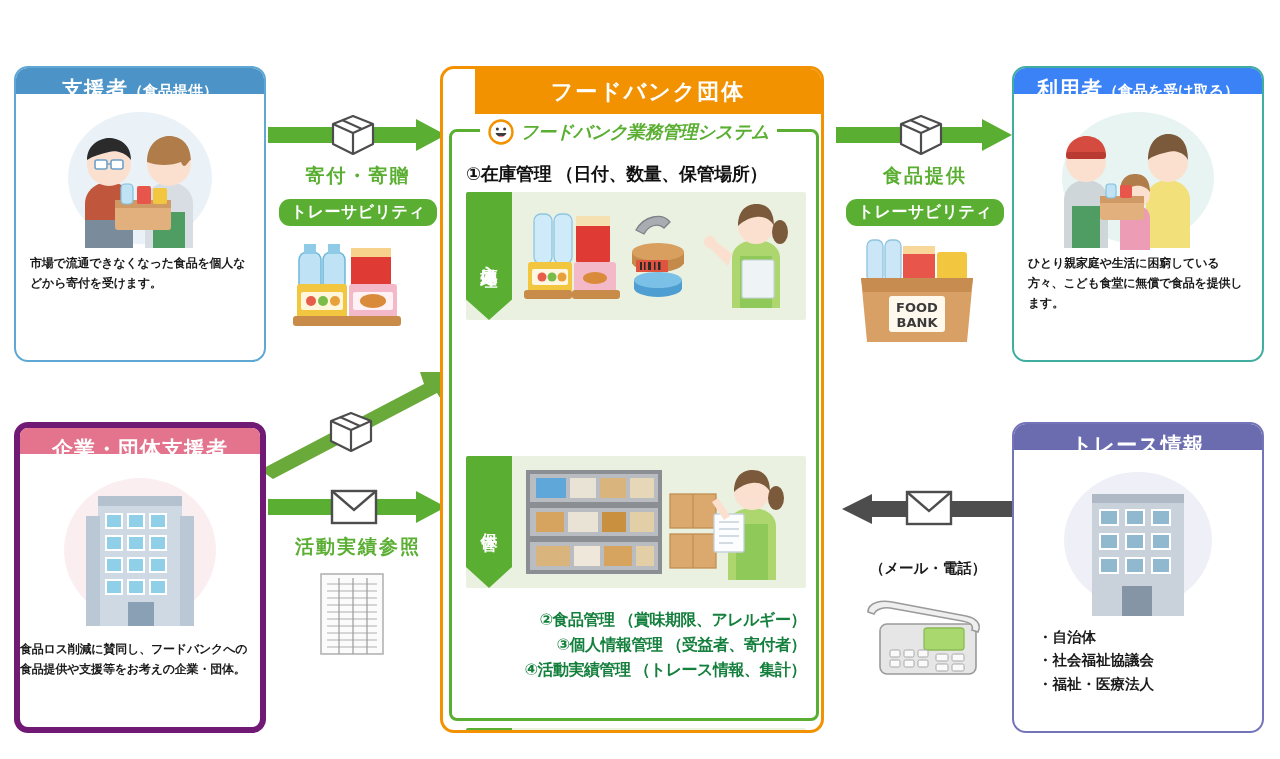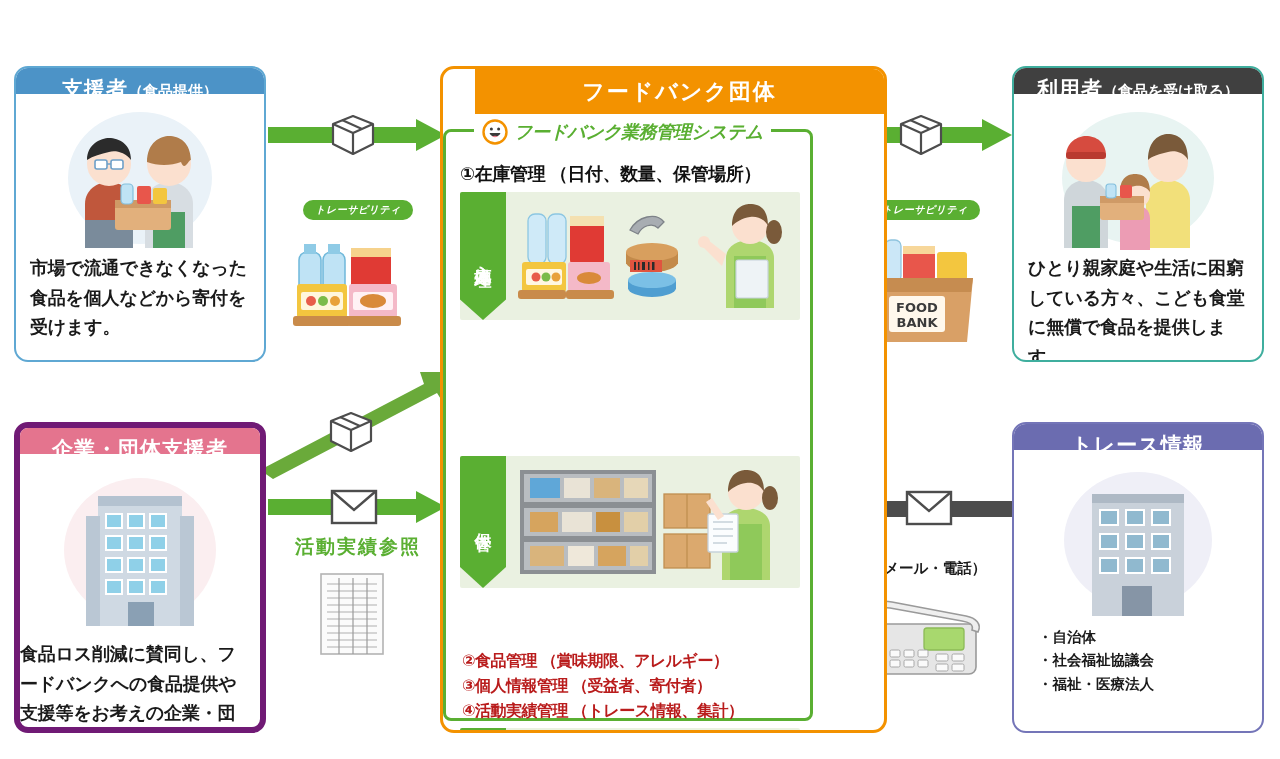--- a/index.html
+++ b/index.html
@@ -37,49 +37,50 @@
     white-space:nowrap;
   }
   .card .hd .sub{font-size:15px;letter-spacing:0;}
   .card .bd{
     box-sizing:border-box;
     padding:10px 14px 12px 14px;
     height:calc(100% - 42px);
     position:relative;
   }
   .card .desc{
-    font-size:18px;line-height:1.65;color:#1a1a1a;
+    font-size:12px;line-height:1.65;color:#1a1a1a;
     font-weight:bold;letter-spacing:-.2px;
   }
   .card .lines{font-size:14.5px;line-height:1.62;color:#1a1a1a;font-weight:bold;}
 
   
   .c-blue{border:2px solid #5fa8d3;}
   .c-blue .hd{background:#4c93c7;}
   .c-pink{border:6px solid #701a75;}
   .c-pink .hd{background:#e4748e;}
   .c-teal{border:2px solid #3fae9e;}
-  .c-teal .hd{background:#404040;}
+  .c-teal .hd{background:#3b82f6;}
   .c-purple{border:2px solid #7475b8;}
   .c-purple .hd{background:#6b6cb0;}
 
   
   .center{
-    left:440px;top:66px;width:447px;height:667px;
+    left:440px;top:66px;width:384px;height:667px;
     border:3px solid #f39200;border-radius:14px;
     background:#fff;box-sizing:border-box;overflow:hidden;padding-left:32px;
   }
   .center .hd{
     height:45px;line-height:45px;background:#f39200;color:#fff;
     text-align:center;font-size:22px;font-weight:bold;letter-spacing:2px;
   }
   .sysbox{
-    position:absolute;left:0;top:60px;width:370px;height:592px;
+    position:absolute;left:6px;top:60px;width:370px;height:592px;
     border:3px solid #5aaf32;border-radius:8px;box-sizing:border-box;
     background:#fff;
+    text-align:right;
   }
   .sys-title{
     position:absolute;left:28px;top:-14px;
     background:#fff;padding:0 8px;height:28px;display:flex;align-items:center;
     gap:6px;white-space:nowrap;
   }
   .sys-title .txt{
     font-size:18px;font-weight:bold;color:#5aaf32;letter-spacing:-.5px;
     font-style:italic;
   }
@@ -94,52 +95,52 @@
   }
   .chev{
     position:absolute;left:0;width:46px;background:#5aaf32;
     color:#fff;font-weight:bold;font-size:17px;letter-spacing:2px;
     writing-mode:vertical-rl;text-orientation:upright;
     display:flex;align-items:center;justify-content:center;
     clip-path:polygon(0 0,100% 0,100% 84%,50% 100%,0 84%);
   }
   .foot-list{
     position:absolute;left:16px;right:10px;
-    font-size:16px;font-weight:bold;color:#b91c1c;line-height:1.55;letter-spacing:-.5px;
+    font-size:16px;font-weight:bold;color:#15803d;line-height:1.55;letter-spacing:-.5px;
     white-space:nowrap;
-    margin-top:41px;
   }
 
   
   .arrow-label{
     font-weight:bold;text-align:center;white-space:nowrap;
   }
   .lbl-green{color:#5aaf32;font-size:19px;letter-spacing:2px;}
   .lbl-dark{color:#1a1a1a;font-size:18px;letter-spacing:1px;}
   .lbl-dark-sub{color:#1a1a1a;font-size:14.5px;letter-spacing:0;}
   .pill{
     background:#5aaf32;color:#fff;border-radius:11px;
-    font-size:10px;font-weight:bold;letter-spacing:.5px;
-    padding:3px 12px;display:inline-block;white-space:nowrap;font-style:italic;
+    font-size:16px;font-weight:bold;letter-spacing:.5px;
+    padding:3px 12px;display:inline-block;white-space:nowrap;
   }
 </style>
 </head>
 <body>
 
 <div class="stage">
 
 
   <svg class="abs" style="left:268px;top:118px;" width="180" height="34">
     <path d="M0,9 L148,9 L148,1 L178,17 L148,33 L148,25 L0,25 Z" fill="#5aaf32"></path>
   </svg>
   <svg class="abs" style="left:330px;top:113px;" width="46" height="44">
     <path d="M23,3 L43,11 L43,31 L23,41 L3,31 L3,11 Z" fill="#ffffff" stroke="#4d4d4d" stroke-width="2.2" stroke-linejoin="round"></path>
     <path d="M3,11 L23,20 L43,11 M23,20 L23,41" fill="none" stroke="#4d4d4d" stroke-width="2.2" stroke-linejoin="round"></path>
     <path d="M12,7 L32,16" fill="none" stroke="#4d4d4d" stroke-width="2"></path>
   </svg>
+  <div class="abs arrow-label lbl-green" style="left:268px;top:163px;width:180px;">寄付・寄贈</div>
   <div class="abs" style="left:268px;top:199px;width:180px;text-align:center;">
     <span class="pill">トレーサビリティ</span>
   </div>
 
   <svg class="abs" style="left:293px;top:222px;" width="120" height="110">
     <rect x="6" y="30" width="22" height="58" rx="8" fill="#bfe3f5" stroke="#6fb8da" stroke-width="1.5"></rect>
     <rect x="11" y="22" width="12" height="10" fill="#8fcbe6"></rect>
     <rect x="30" y="30" width="22" height="58" rx="8" fill="#bfe3f5" stroke="#6fb8da" stroke-width="1.5"></rect>
     <rect x="35" y="22" width="12" height="10" fill="#8fcbe6"></rect>
     <rect x="58" y="26" width="40" height="40" rx="4" fill="#e03a34"></rect>
@@ -196,20 +197,21 @@
   </svg>
 
   <svg class="abs" style="left:836px;top:118px;" width="178" height="34">
     <path d="M0,9 L146,9 L146,1 L176,17 L146,33 L146,25 L0,25 Z" fill="#5aaf32"></path>
   </svg>
   <svg class="abs" style="left:898px;top:113px;" width="46" height="44">
     <path d="M23,3 L43,11 L43,31 L23,41 L3,31 L3,11 Z" fill="#ffffff" stroke="#4d4d4d" stroke-width="2.2" stroke-linejoin="round"></path>
     <path d="M3,11 L23,20 L43,11 M23,20 L23,41" fill="none" stroke="#4d4d4d" stroke-width="2.2" stroke-linejoin="round"></path>
     <path d="M12,7 L32,16" fill="none" stroke="#4d4d4d" stroke-width="2"></path>
   </svg>
+  <div class="abs arrow-label lbl-green" style="left:836px;top:163px;width:178px;">食品提供</div>
   <div class="abs" style="left:836px;top:199px;width:178px;text-align:center;">
     <span class="pill">トレーサビリティ</span>
   </div>
 
   <svg class="abs" style="left:855px;top:230px;" width="140" height="120">
     <rect x="12" y="10" width="16" height="42" rx="6" fill="#cbe7f7" stroke="#8fc4de" stroke-width="1.3"></rect>
     <rect x="30" y="10" width="16" height="42" rx="6" fill="#cbe7f7" stroke="#8fc4de" stroke-width="1.3"></rect>
     <rect x="48" y="16" width="32" height="34" rx="3" fill="#e8564b"></rect>
     <rect x="48" y="16" width="32" height="8" fill="#f7d79a"></rect>
     <rect x="82" y="22" width="30" height="28" rx="3" fill="#f3c63f"></rect>

